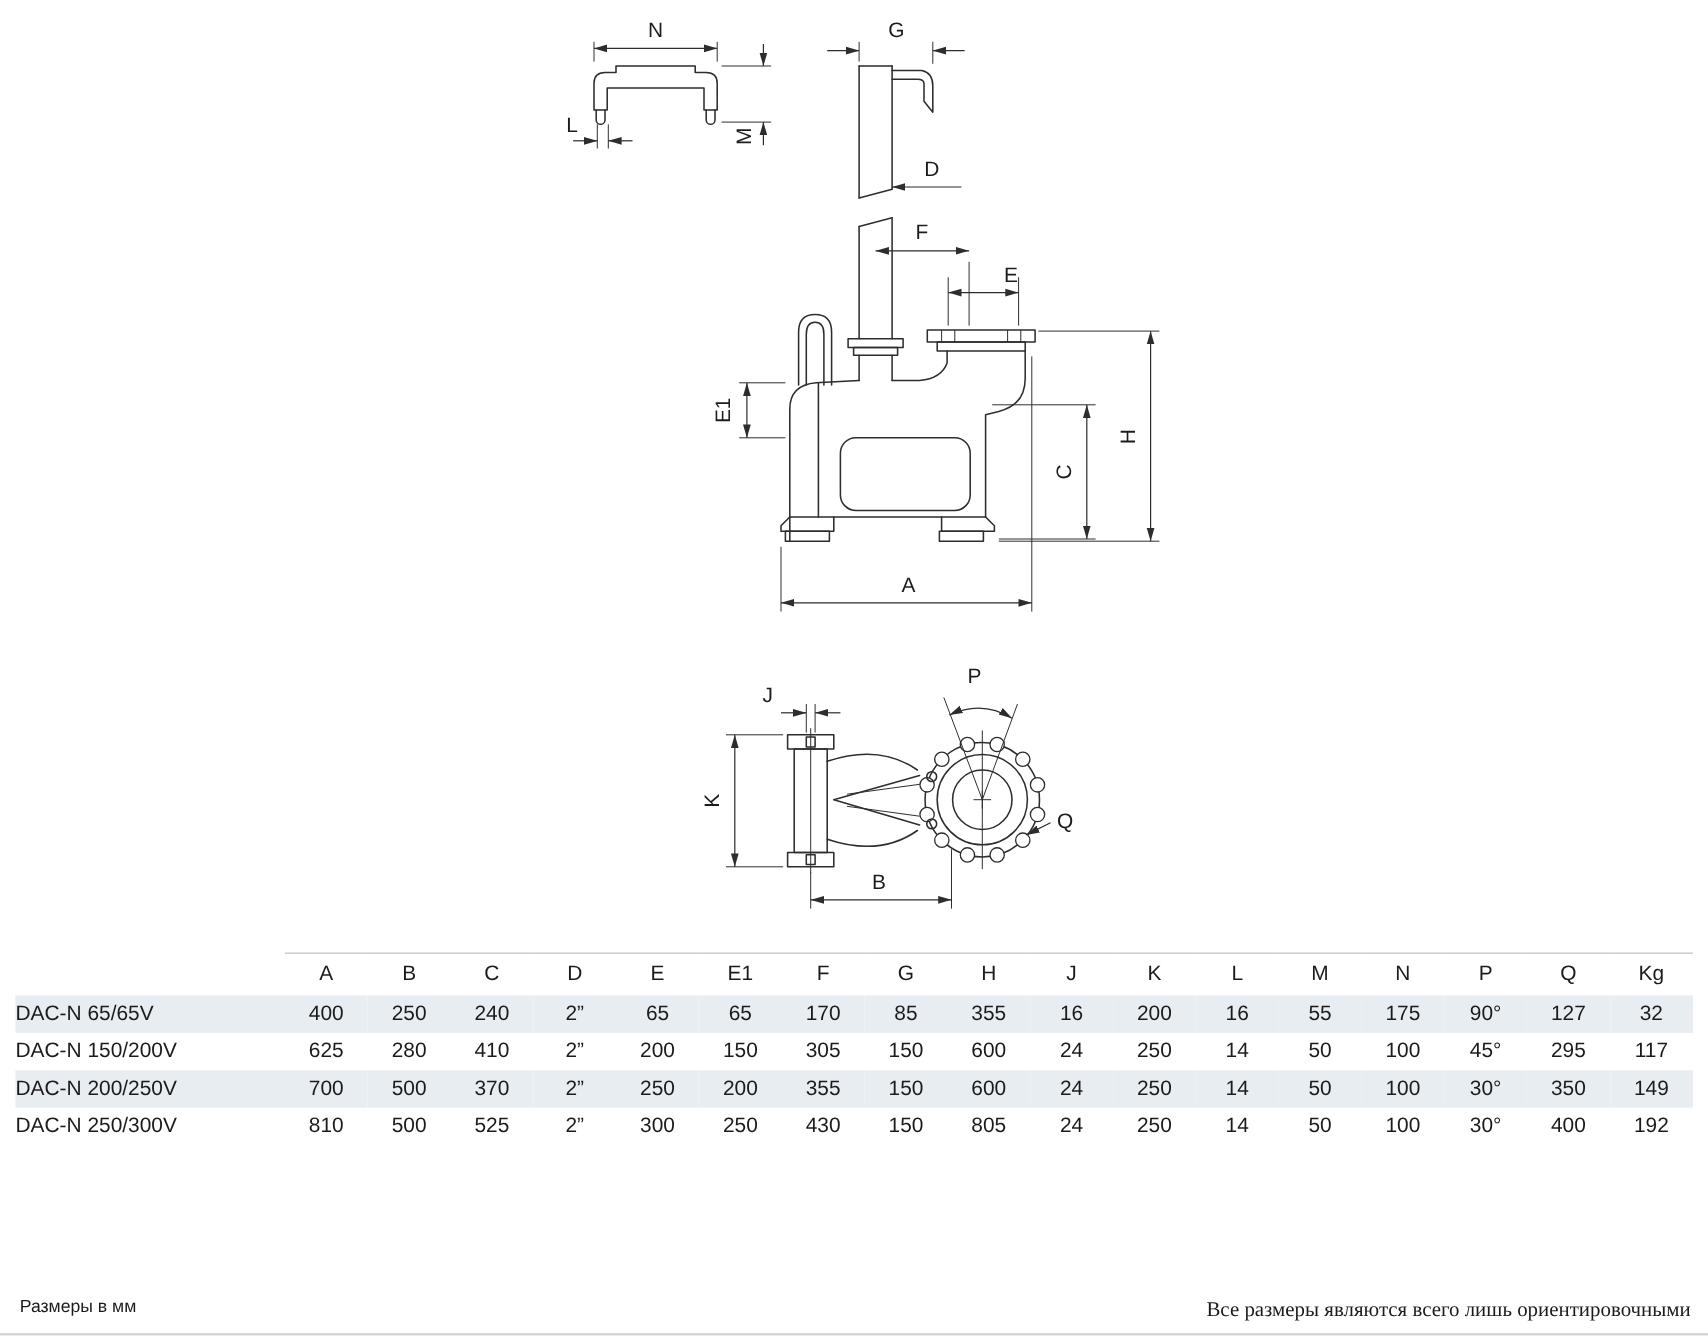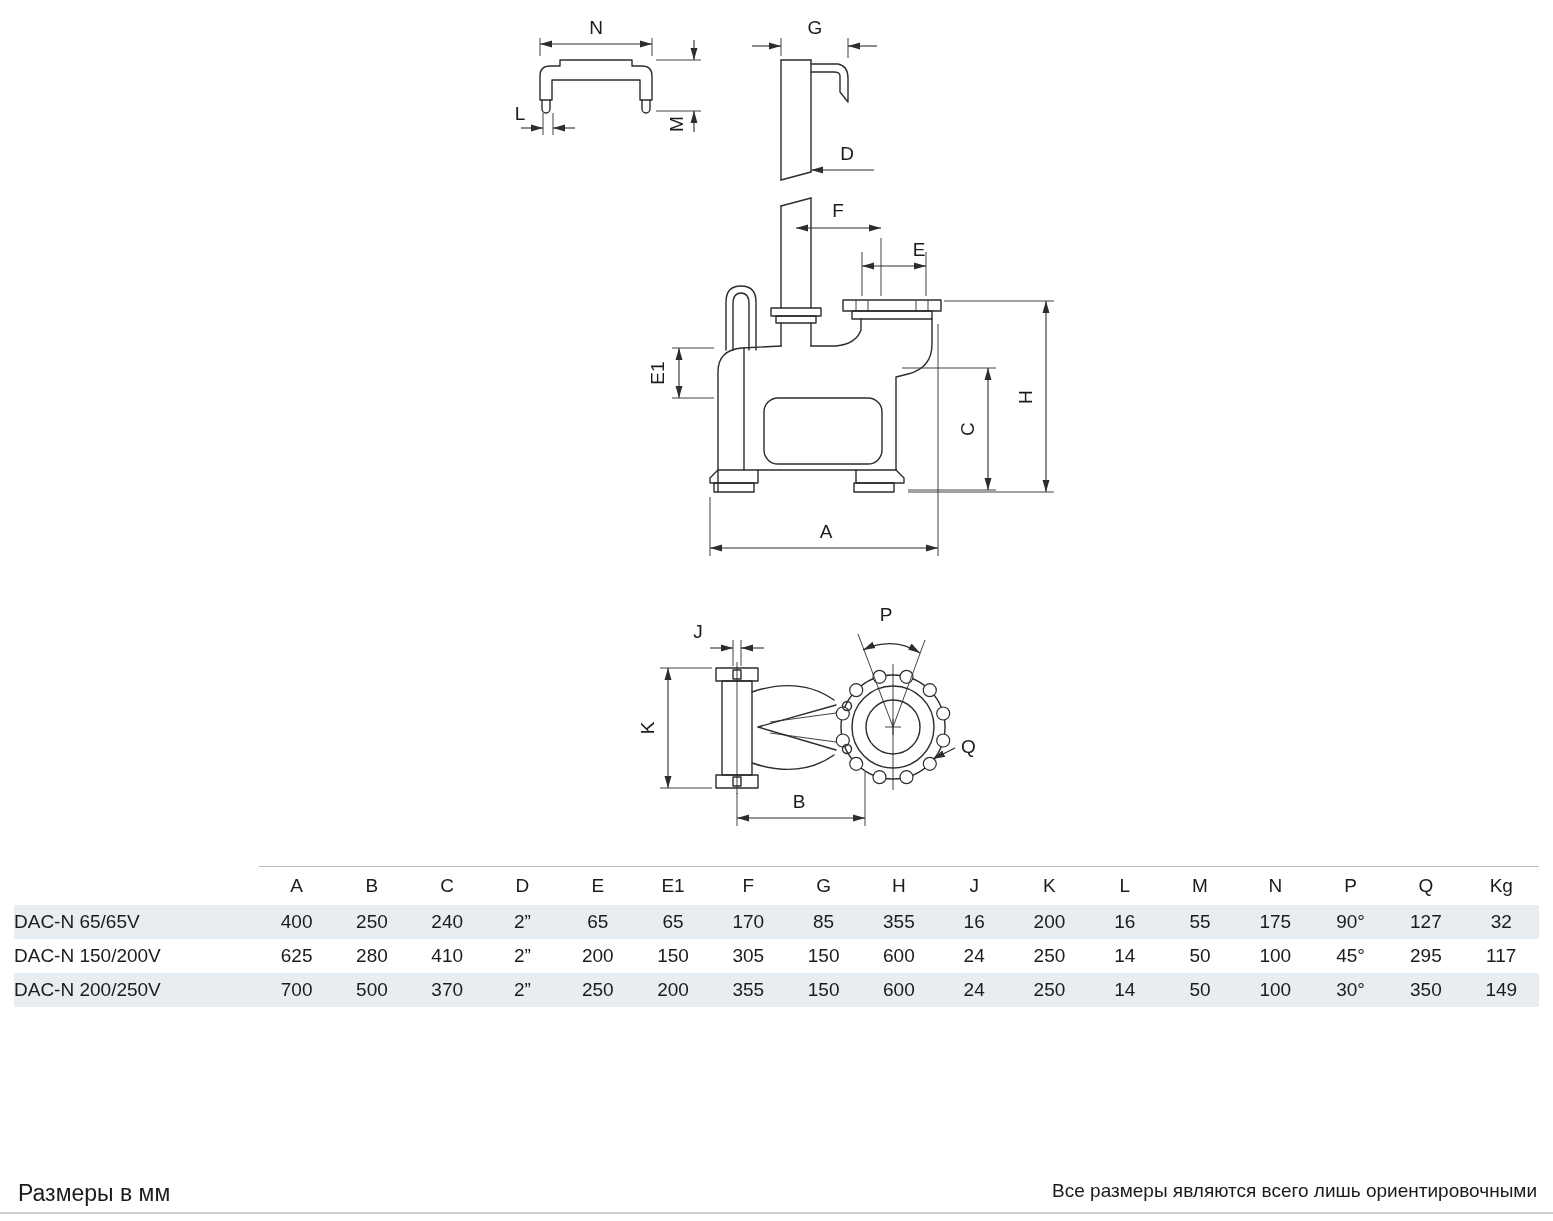--- a/index.html
+++ b/index.html
@@ -15,22 +15,22 @@
   .wfill{ fill:#ffffff; stroke:#2d2d2d; stroke-width:1.2; }
 
   .table-wrap { position:absolute; top:866px; left:0; width:1553px; }
   table { width:1525px; margin:0 14px; border-collapse:collapse; table-layout:fixed; font-size:19px; }
   th, td { height:34px; text-align:center; font-weight:400; padding:0; white-space:nowrap; }
   th:first-child, td:first-child { width:245px; text-align:left; padding-left:0; }
   thead th { height:38px; border-top:1px solid #b3bcc4; vertical-align:middle; }
   thead th:first-child { border-top:none; }
   tbody tr:nth-child(odd) { background:#e8edf2; }
 
-  .footer-left  { position:absolute; left:18px;  top:1180px; font-size:23px; }
-  .footer-right { position:absolute; right:16px; top:1180px; font-size:19px; }
+  .footer-left  { position:absolute; left:18px;  top:1180px; font-size:16px; }
+  .footer-right { position:absolute; right:16px; top:1180px; font-size:19px;font-family:Liberation Serif, serif; }
   .bottom-rule  { position:absolute; left:0; top:1212px; width:1553px; height:2px; background:#c9d0d6; }
 </style>
 </head>
 <body>
 
 <div class="page">
 
   <svg class="drawing" width="1553" height="860" viewBox="0 0 1553 860" xmlns="http://www.w3.org/2000/svg">
     <defs>
       <marker id="arr" viewBox="0 0 11 8" refX="11" refY="4" markerWidth="11" markerHeight="8" orient="auto-start-reverse" markerUnits="strokeWidth">
@@ -286,20 +286,40 @@
             <td>600</td>
             <td>24</td>
             <td>250</td>
             <td>14</td>
             <td>50</td>
             <td>100</td>
             <td>30°</td>
             <td>350</td>
             <td>149</td>
           </tr>
+          <tr>
+            <td>DAC-N 250/300V</td>
+            <td>810</td>
+            <td>500</td>
+            <td>525</td>
+            <td>2”</td>
+            <td>300</td>
+            <td>250</td>
+            <td>430</td>
+            <td>150</td>
+            <td>805</td>
+            <td>24</td>
+            <td>250</td>
+            <td>14</td>
+            <td>50</td>
+            <td>100</td>
+            <td>30°</td>
+            <td>400</td>
+            <td>192</td>
+          </tr>
         </tbody>
     </table>
   </div>
 
   <div class="footer-left">Размеры в мм</div>
   <div class="footer-right">Все размеры являются всего лишь ориентировочными</div>
   <div class="bottom-rule"></div>
 </div>
 
 </body></html>

